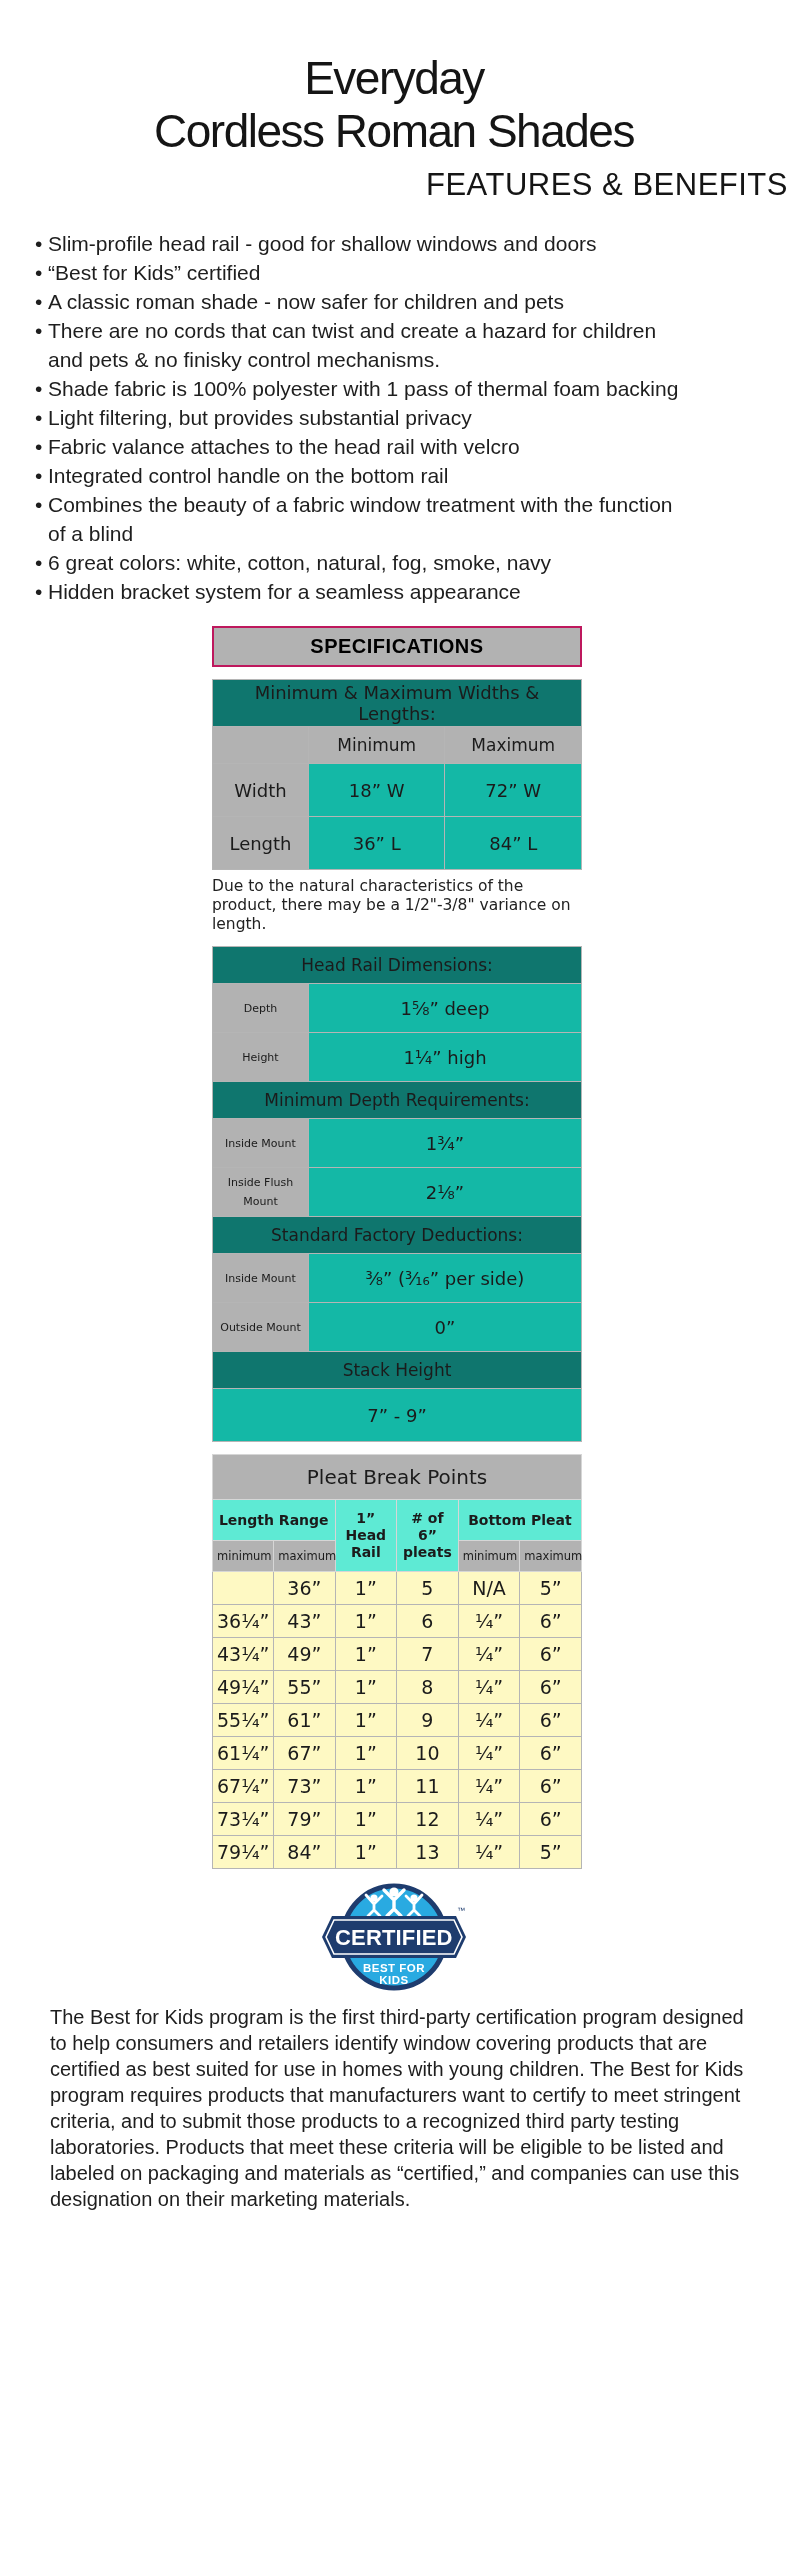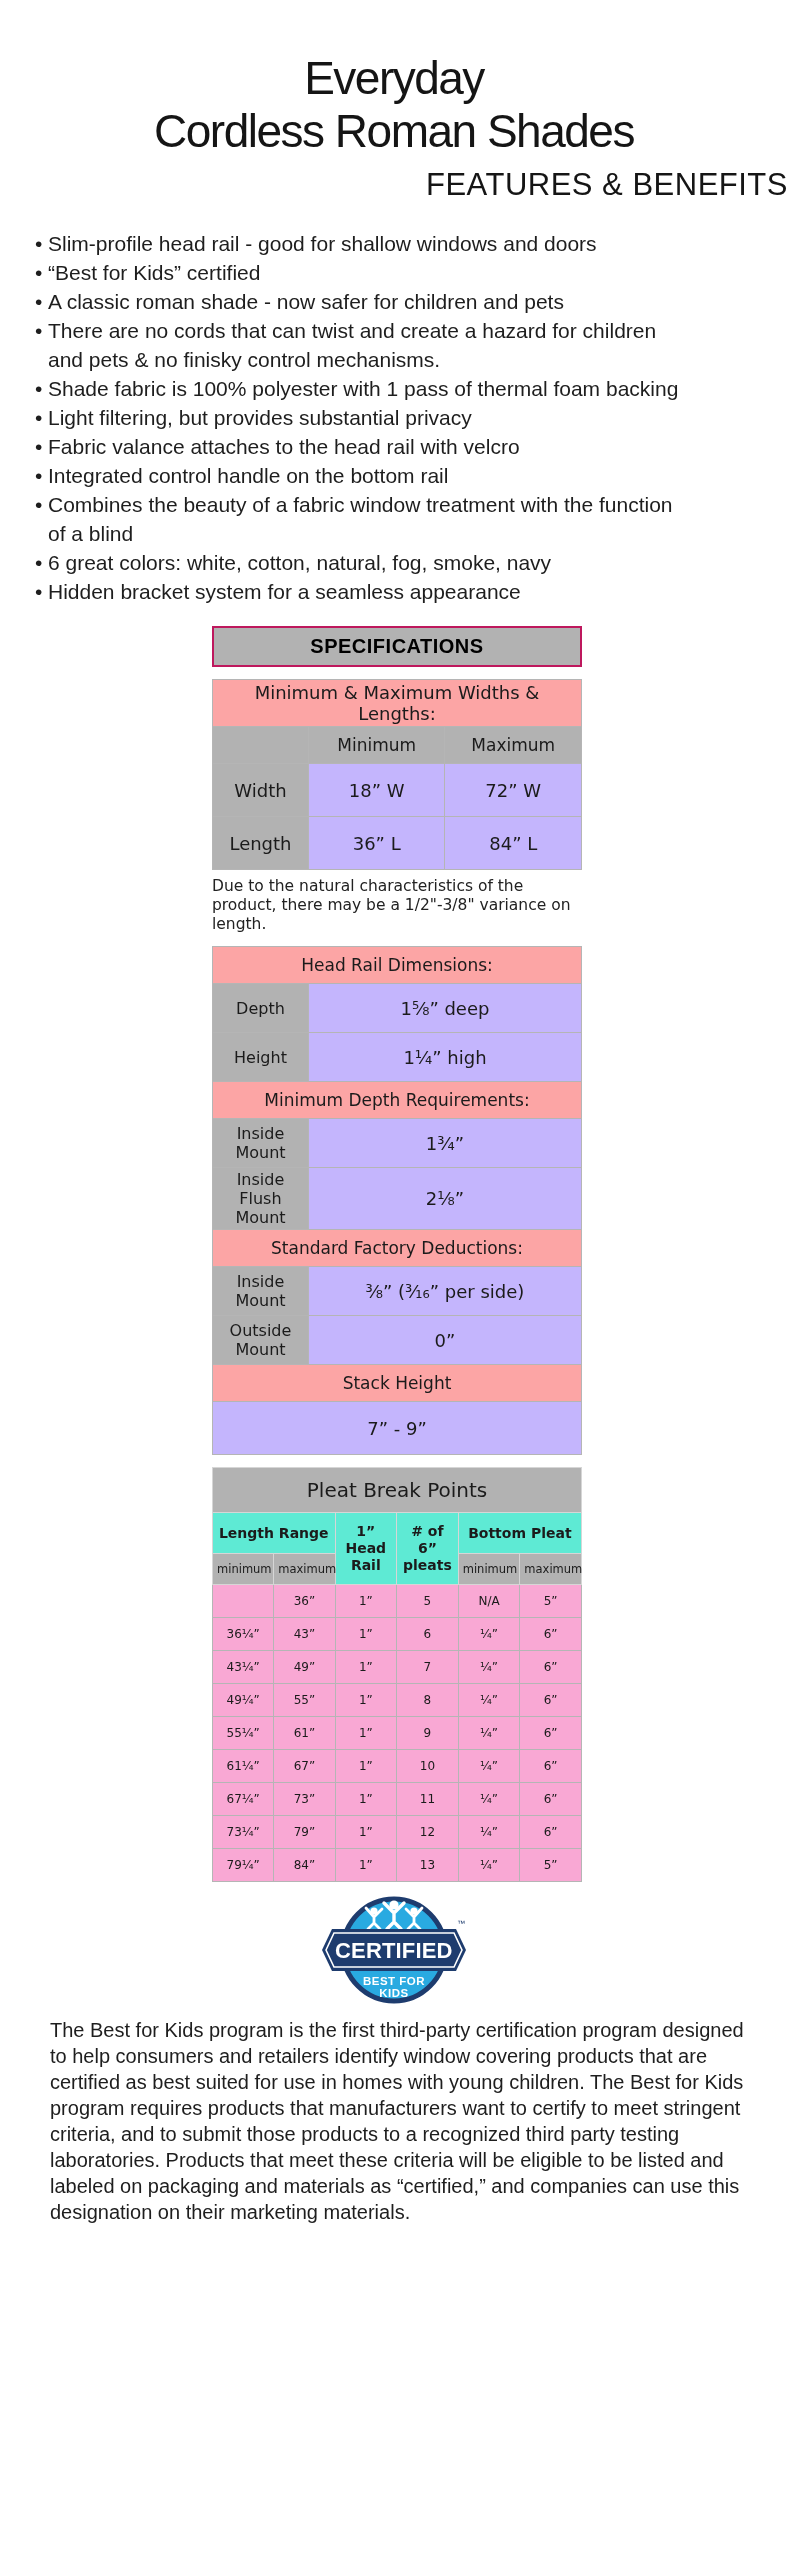--- a/index.html
+++ b/index.html
@@ -19,39 +19,39 @@
 
   
   .specs{width:370px;margin:20px 0 0 212px;font-family:"DejaVu Sans","Liberation Sans",sans-serif;}
   .spec-title{height:37px;border:2px solid #be185d;background:#b2b2b2;
               display:flex;align-items:center;justify-content:center;
               font-weight:bold;font-size:20px;letter-spacing:0.5px;color:#000000;
               font-family:"Liberation Sans",sans-serif;}
   table.t{width:100%;border-collapse:collapse;border:1px solid #8f8f8f;
           margin-top:12px;text-align:center;table-layout:fixed;}
   table.t td{border:1px solid #b5b5b5;padding:2px 4px;vertical-align:middle;}
-  td.s{background:#fca5a5;font-size:17px;height:32px;border-color:#c9c9c9;}
+  td.s{background:#0f766e;font-size:17px;height:32px;border-color:#c9c9c9;}
   td.g{background:#b2b2b2;border-color:#d6d6d6;}
-  td.w{background:#c4b5fd;}
+  td.w{background:#14b8a6;}
   .size td.s{font-size:18px;height:34px;}
   .size tr.head td{height:32px;font-size:17px;}
   .size tr.data td{height:48px;font-size:18px;}
-  .dims td.g{font-size:16px;height:44px;line-height:19px;}
+  .dims td.g{font-size:11px;height:44px;line-height:19px;}
   .dims td.w{font-size:18px;height:44px;}
   .dims td.stack{height:48px;font-size:18px;}
   .note{font-size:15.5px;line-height:19px;margin-top:7px;color:#222;
         font-family:"DejaVu Sans",sans-serif;}
 
   
   .pleat{margin-top:24px;}
   .pleat td.title{background:#b2b2b2;font-size:20px;height:40px;border-color:#d6d6d6;margin-left:6px;}
   .pleat td.h{background:#5eead4;font-size:14px;height:36px;line-height:17px;border-color:#d6d6d6;font-weight:bold;}
   .pleat td.sh{background:#b2b2b2;font-size:11.5px;height:26px;text-align:left;
                padding-left:4px;border-color:#d6d6d6;}
-  .pleat td.d{height:28px;background:#f9a8d4;font-size:12px;}
+  .pleat td.d{height:28px;background:#fef9c3;font-size:19px;}
 
   
   .badge{width:144px;margin:12px auto 0;}
   .badge svg{display:block;}
 
   
   .legal{margin:9px 38px 0 50px;width:700px;font-size:20px;line-height:26px;color:#1e1e1e;}
 </style>
 </head>
 <body>

